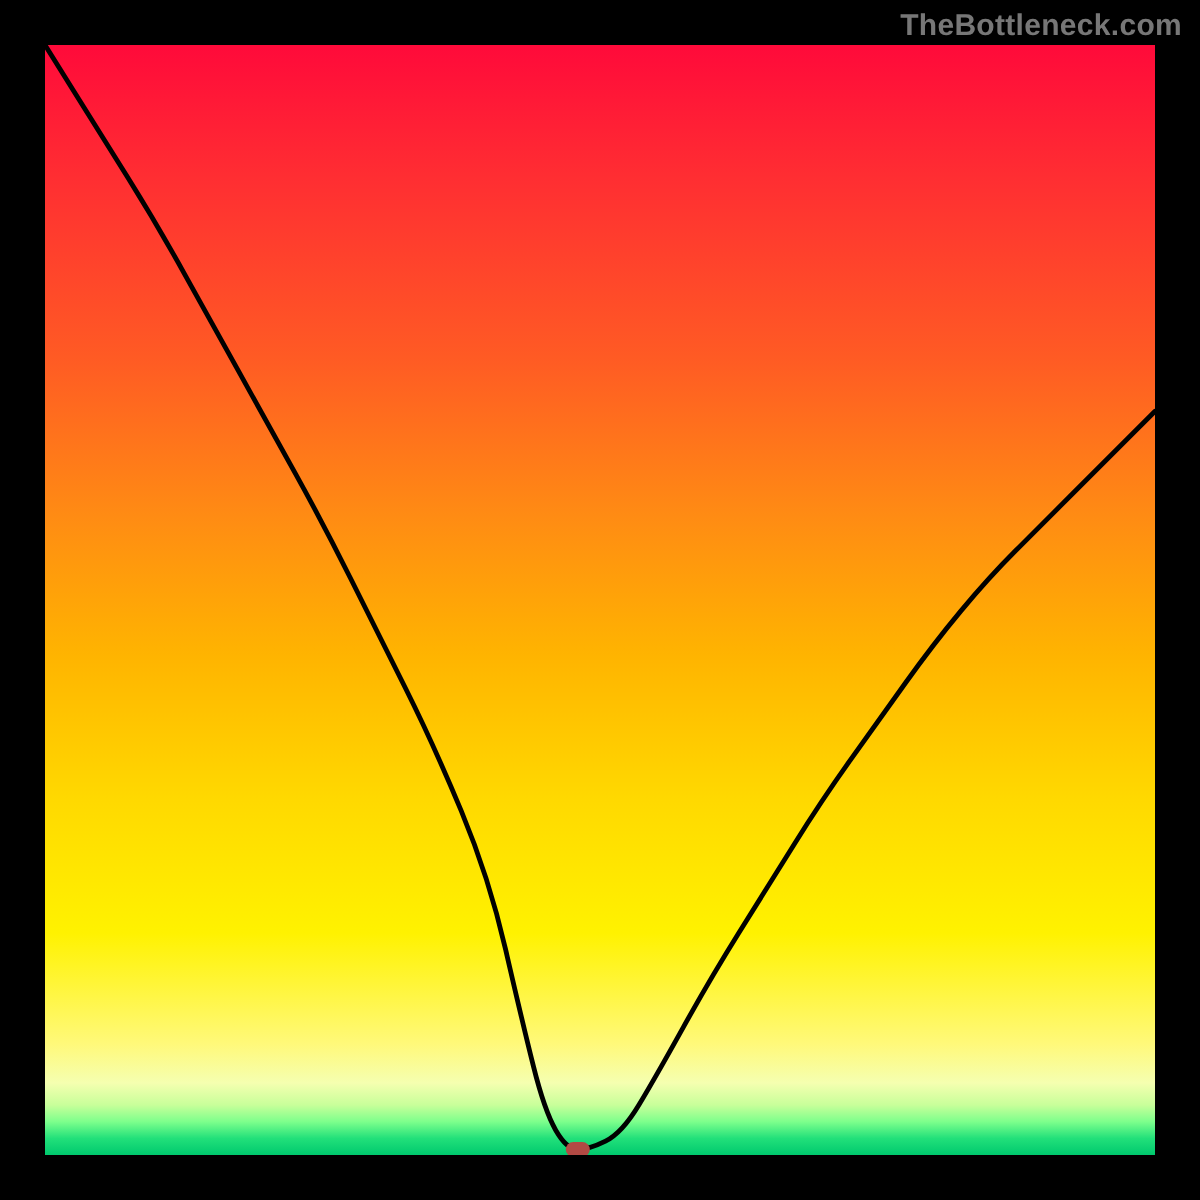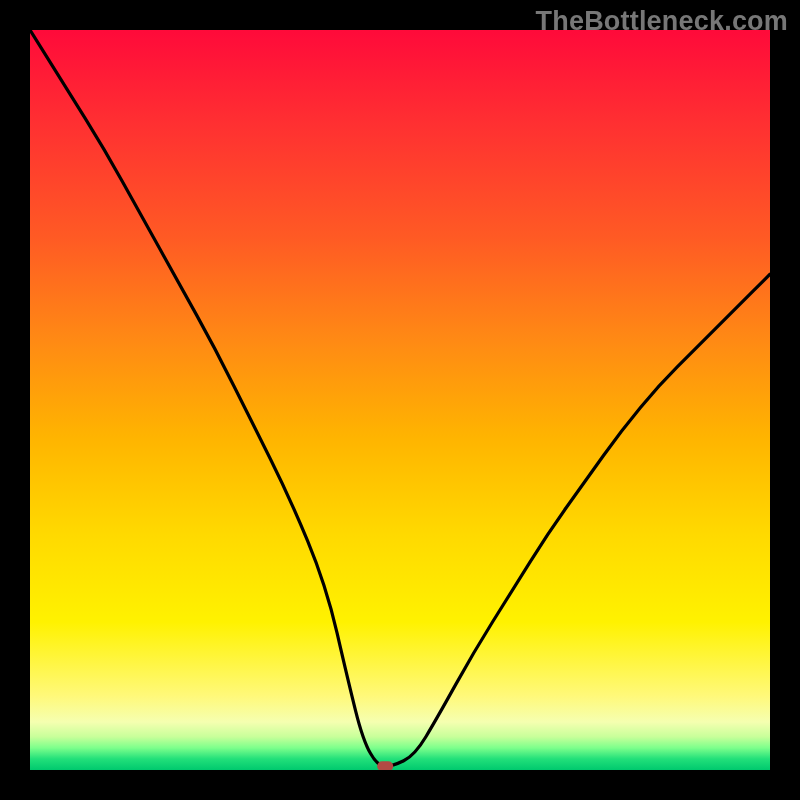--- a/index.html
+++ b/index.html
@@ -15,21 +15,21 @@
     position: relative;
     width: 800px;
     height: 800px;
     background: #000;
   }
   .watermark {
     position: absolute;
     top: 6px;
     right: 12px;
     color: #777;
-    font-size: 27px;
+    font-size: 20px;
     font-weight: 600;
     letter-spacing: 0.2px;
     z-index: 5;
   }
   .plot-area {
     position: absolute;
     left: 30px;
     top: 30px;
     width: 740px;
     height: 740px;

